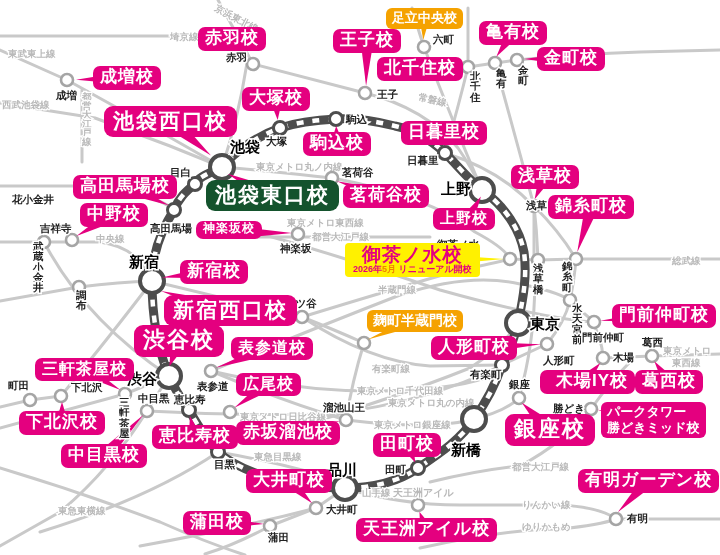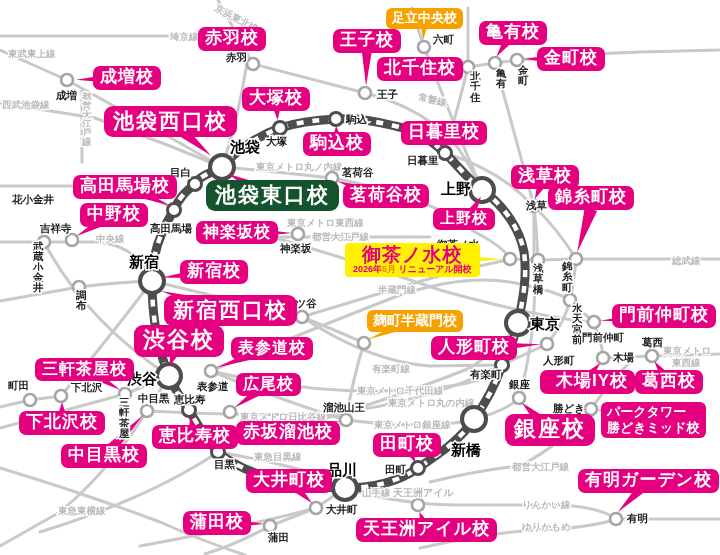--- a/index.html
+++ b/index.html
@@ -255,23 +255,23 @@
       <div class="sch" style="left: 242px; top: 87px; font-size: 17px; background: rgb(228, 0, 127); color: rgb(255, 255, 255);"><span>大塚校</span></div>
       <div class="sch" style="left: 303px; top: 132px; font-size: 17px; background: rgb(228, 0, 127); color: rgb(255, 255, 255);"><span>駒込校</span></div>
       <div class="sch" style="left: 333px; top: 29px; font-size: 17px; background: rgb(228, 0, 127); color: rgb(255, 255, 255);"><span>王子校</span></div>
       <div class="sch sm" style="left: 386px; top: 8px; font-size: 13px; background: rgb(245, 162, 0); color: rgb(255, 255, 255);"><span>足立中央校</span></div>
       <div class="sch" style="left: 377px; top: 57px; font-size: 17px; background: rgb(228, 0, 127); color: rgb(255, 255, 255);"><span>北千住校</span></div>
       <div class="sch" style="left: 537px; top: 47px; font-size: 17px; background: rgb(228, 0, 127); color: rgb(255, 255, 255);"><span>金町校</span></div>
       <div class="sch" style="left: 479px; top: 21px; font-size: 17px; background: rgb(228, 0, 127); color: rgb(255, 255, 255);"><span>亀有校</span></div>
       <div class="sch" style="left: 401px; top: 121px; font-size: 17px; background: rgb(228, 0, 127); color: rgb(255, 255, 255);"><span>日暮里校</span></div>
       <div class="sch" style="left: 433px; top: 208px; font-size: 15px; background: rgb(228, 0, 127); color: rgb(255, 255, 255);"><span>上野校</span></div>
       <div class="sch" style="left: 511px; top: 165px; font-size: 17px; background: rgb(228, 0, 127); color: rgb(255, 255, 255);"><span>浅草校</span></div>
-      <div class="sch" style="left: 548px; top: 186px; font-size: 17px; background: rgb(228, 0, 127); color: rgb(255, 255, 255);"><span>錦糸町校</span></div>
+      <div class="sch" style="left: 548px; top: 195px; font-size: 17px; background: rgb(228, 0, 127); color: rgb(255, 255, 255);"><span>錦糸町校</span></div>
       <div class="sch" style="left: 343px; top: 184px; font-size: 17px; background: rgb(228, 0, 127); color: rgb(255, 255, 255);"><span>茗荷谷校</span></div>
-      <div class="sch" style="left: 196px; top: 221px; font-size: 16px; background: rgb(228, 0, 127); color: rgb(255, 255, 255);"><span>神楽坂校</span></div>
+      <div class="sch" style="left: 196px; top: 221px; font-size: 12px; background: rgb(228, 0, 127); color: rgb(255, 255, 255); font-family: Liberation Mono, monospace;"><span>神楽坂校</span></div>
       <div class="sch featured" style="left: 345px; top: 243px; font-size: 19px; background: rgb(255, 241, 0); color: rgb(228, 0, 127);"><span>御茶ノ水校</span><span class="sub"><span style="color: rgb(228, 0, 127);">2026年</span><span style="color: rgb(240, 131, 0);">5月</span><span style="color: rgb(228, 0, 127);"> リニューアル開校</span></span></div>
       <div class="sch sm" style="left: 367px; top: 310px; font-size: 14px; background: rgb(245, 162, 0); color: rgb(255, 255, 255);"><span>麹町半蔵門校</span></div>
       <div class="sch" style="left: 73px; top: 175px; font-size: 17px; background: rgb(228, 0, 127); color: rgb(255, 255, 255);"><span>高田馬場校</span></div>
       <div class="sch" style="left: 80px; top: 203px; font-size: 17px; background: rgb(228, 0, 127); color: rgb(255, 255, 255);"><span>中野校</span></div>
       <div class="sch" style="left: 180px; top: 260px; font-size: 17px; background: rgb(228, 0, 127); color: rgb(255, 255, 255);"><span>新宿校</span></div>
       <div class="sch lg" style="left: 164px; top: 295px; font-size: 21px; background: rgb(228, 0, 127); color: rgb(255, 255, 255);"><span>新宿西口校</span></div>
       <div class="sch lg" style="left: 134px; top: 325px; font-size: 22px; background: rgb(228, 0, 127); color: rgb(255, 255, 255);"><span>渋谷校</span></div>
       <div class="sch" style="left: 231px; top: 337px; font-size: 16px; background: rgb(228, 0, 127); color: rgb(255, 255, 255);"><span>表参道校</span></div>
       <div class="sch" style="left: 236px; top: 373px; font-size: 16px; background: rgb(228, 0, 127); color: rgb(255, 255, 255);"><span>広尾校</span></div>
       <div class="sch" style="left: 35px; top: 358px; font-size: 16px; background: rgb(228, 0, 127); color: rgb(255, 255, 255);"><span>三軒茶屋校</span></div>

